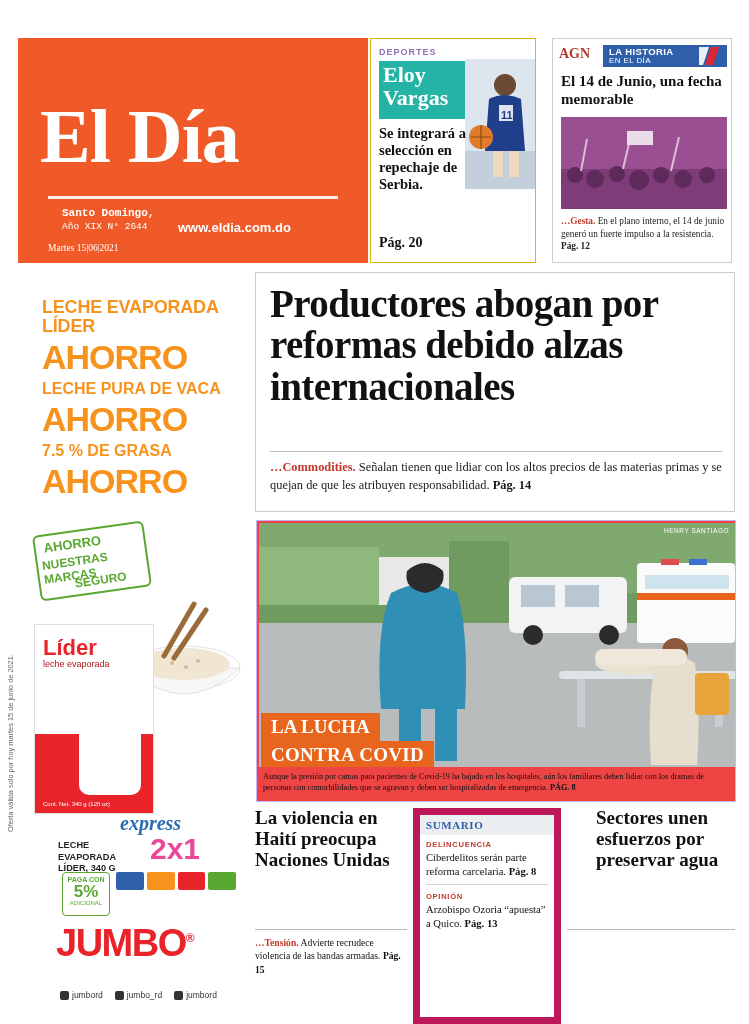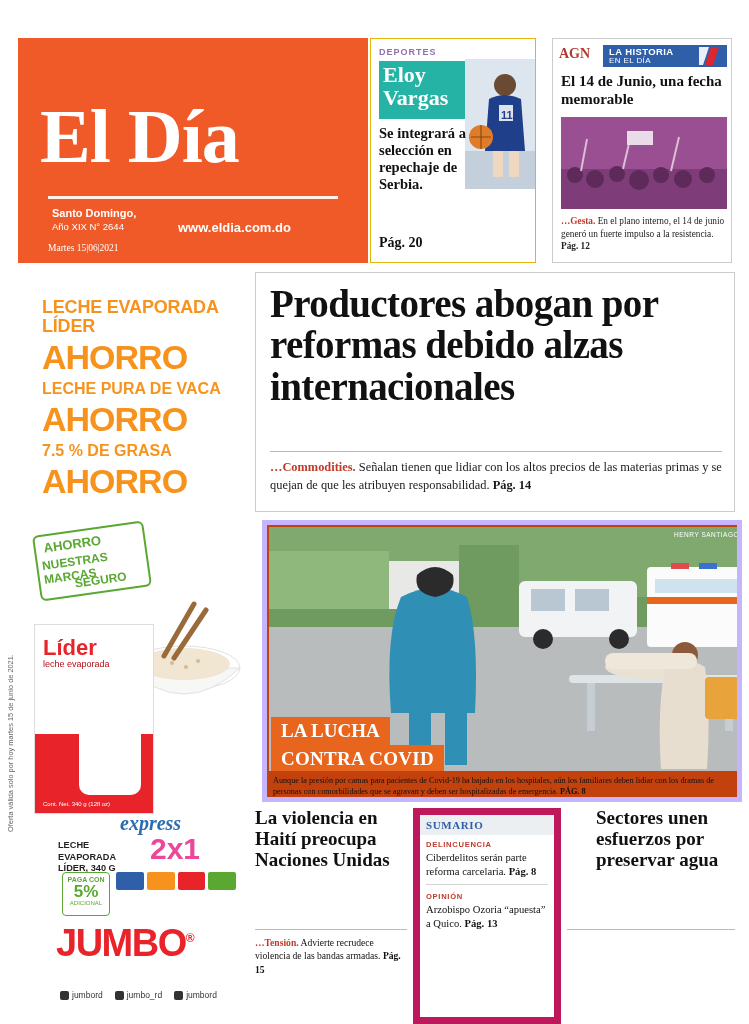--- a/index.html
+++ b/index.html
@@ -18,22 +18,22 @@
     position: absolute; left: 18px; top: 0; width: 350px; height: 225px;
     background: #f05a28;
   }
   .logo-text {
     position: absolute; left: 22px; top: 60px;
     color: #fff; font-family: "Liberation Serif", serif; font-weight: bold;
     font-size: 76px; letter-spacing: -1px; line-height: 1;
   }
   .logo-under { position: absolute; left: 30px; top: 158px; width: 290px; height: 3px; background:#fff; opacity:.9;}
   .logo-city {
-    position: absolute; left: 34px; top: 168px; color: #fff;
-    font-family: Liberation Sans, sans-serif; font-weight: bold; font-size: 11px; line-height: 1.35;
+    position: absolute; left: 44px; top: 168px; color: #fff;
+    font-family: Liberation Mono, monospace; font-weight: bold; font-size: 11px; line-height: 1.35;
   }
   .logo-city .sub { font-weight: normal; font-size: 9.5px; }
   .logo-date {
     position: absolute; left: 30px; top: 205px; color:#fff; font-size: 9.5px;
     font-family: "Liberation Serif", serif;
   }
   .logo-web {
     position: absolute; left: 160px; top: 182px; color:#fff; font-weight: bold;
     font-size: 13px; font-family: "Liberation Sans", sans-serif;
   }
@@ -168,22 +168,22 @@
     position:absolute; left:56px; top:650px; color:#e8232a;
     font-family:"Liberation Sans", sans-serif; font-weight:bold; font-size:38px; letter-spacing:-1.5px;
   }
   .jumbo-reg { font-size:12px; vertical-align:super;}
   .socials { position:absolute; left:60px; top:702px; display:flex; gap:12px; align-items:center;}
   .socials .si { font-size:8.5px; color:#333; font-family:"Liberation Sans", sans-serif; display:flex; align-items:center; gap:3px;margin-top:16px;}
   .sq { width:9px; height:9px; border-radius:2px; background:#333; display:inline-block;}
 
   
   .photo-main {
-    position:absolute; left:262px; top:520px; width:480px; height:282px;
-    border:5px solid #c4b5fd; background:#c2410c; overflow:hidden;
+    position:absolute; left:256px; top:520px; width:480px; height:282px;
+    border:1px solid #c4b5fd; background:#ef4444; overflow:hidden;
   }
   .pm-img { position:absolute; left:2px; top:2px; width:476px; height:244px; overflow:hidden; }
   .credit { position:absolute; right:6px; top:4px; color:#fff; font-size:6.5px; letter-spacing:.5px; font-family:"Liberation Sans", sans-serif;}
   .overlay-label {
     position:absolute; left:2px; top:218px; height:28px; background:#e8651d; padding:0 10px;
     display:flex; align-items:center;
   }
   .overlay-label span { color:#fff; font-weight:bold; font-size:19px; font-family:"Liberation Serif", serif; letter-spacing:.3px;}
   .overlay-label2 {
     position:absolute; left:2px; top:190px; height:28px; background:#e8651d; padding:0 10px;

